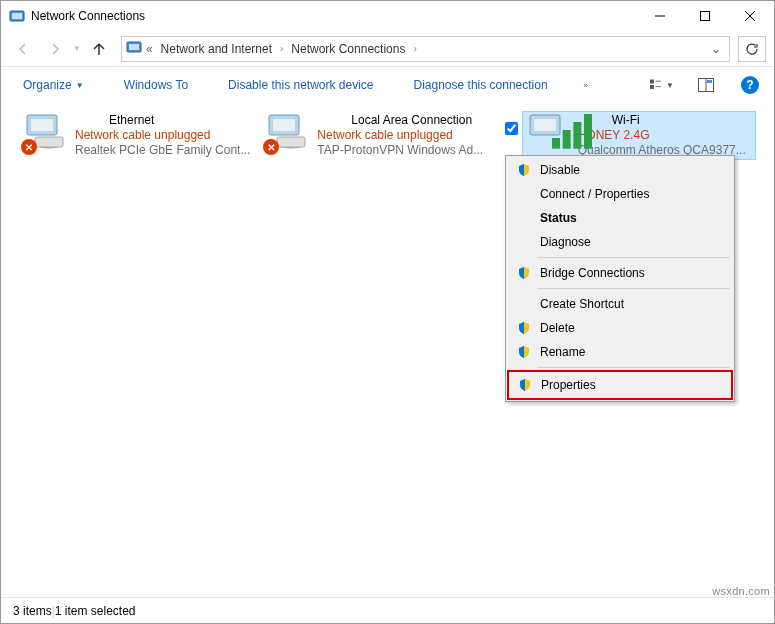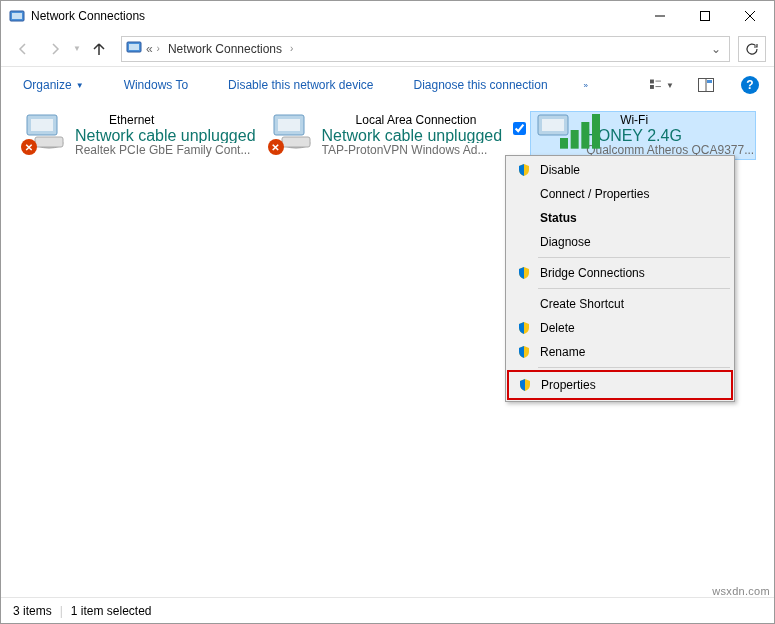--- a/index.html
+++ b/index.html
@@ -37,36 +37,36 @@
     .content { position: relative; height: calc(100% - 30px - 36px - 36px - 26px); padding: 8px 18px; display: flex; align-items: flex-start; gap: 8px; }
     .netitem { width: 240px; display: flex; align-items: flex-start; gap: 6px; padding: 2px; }
     .netitem.selected { background: #cce8ff; border: 1px solid #99d1ff; padding: 1px; }
     .neticon { width: 48px; height: 40px; position: relative; flex-shrink: 0; }
     .neticon svg { width: 48px; height: 40px; }
     .overlay-x { position: absolute; left: 0; bottom: -2px; width: 16px; height: 16px; background: #d83b01; border-radius: 50%; display:flex; align-items:center; justify-content:center; color:#fff; font-size:10px; font-weight:bold; }
     .overlay-bars { position: absolute; left: 28px; bottom: 0px; }
     .chk { position:absolute; left: -18px; top: 10px; }
     .netinfo { flex: 1; overflow: hidden; line-height: 15px; }
     .netname { color: #000; white-space: nowrap; overflow: hidden; text-overflow: ellipsis; margin-left: 34px; }
-    .netstatus { color: #0f766e; white-space: nowrap; overflow: hidden; text-overflow: ellipsis; font-size: 16px; }
+    .netstatus { color: #c2410c; white-space: nowrap; overflow: hidden; text-overflow: ellipsis; font-size: 12px; }
     .netdesc { color: #6d6d6d; white-space: nowrap; overflow: hidden; text-overflow: ellipsis; font-size: 12px; }
     
     
     .ctxmenu { position: absolute; left: 504px; top: 52px; width: 230px; background: #f0f0f0; border: 1px solid #a0a0a0; box-shadow: 2px 2px 4px rgba(0,0,0,0.25); padding: 2px; }
     .ctxitem { display: flex; align-items: center; height: 24px; padding: 0 8px 0 4px; cursor: pointer; }
     .ctxicon { width: 24px; display: flex; justify-content: center; }
     .ctxlabel { flex: 1; color: #000; padding-left: 4px; }
     .ctxitem.bold .ctxlabel { font-weight: 600; }
     .ctxsep { height: 1px; background: #d0d0d0; margin: 3px 2px 3px 30px; }
     .ctxhl { border: 2px solid #d20000; margin: -1px; }
     .ctxhl .ctxitem { height: 26px; }
     .shield { width: 14px; height: 14px; }
     
     
-    .statusbar { position: absolute; bottom: 0; left: 0; right: 0; height: 26px; border-top: 1px solid #e5e5e5; display: flex; align-items: center; padding: 0 12px; gap: 8px; font-size: 12px; }
+    .statusbar { position: absolute; bottom: 0; left: 0; right: 0; height: 26px; border-top: 1px solid #e5e5e5; display: flex; align-items: center; padding: 0 12px; gap: 0; font-size: 12px; }
     .statusbar .sdiv { color: #ccc; }
     .attrib { position: absolute; right: 4px; bottom: 26px; font-size: 11px; color: #888; letter-spacing: .3px;}
   </style>
 </head>
 <body>
 
 <div class="window">
 
   <div class="titlebar">
     <span class="titlebar-icon">
@@ -110,20 +110,21 @@
         <svg width="16" height="16" viewBox="0 0 16 16">
           <path d="M8 3 L3 8 M8 3 L13 8 M8 3 V14" fill="none" stroke="#333" stroke-width="1.5"></path>
         </svg>
       </div>
     <div class="addrbar">
       <span><svg width="16" height="16" viewBox="0 0 16 16">
             <rect x="1" y="3" width="14" height="10" rx="1" fill="#4a90d9" stroke="#2c5aa0"></rect>
             <rect x="3" y="5" width="10" height="6" fill="#c8e0f4"></rect>
           </svg></span>
       <span style="color:#666;">«</span>
+      <span class="crumb">Network and Internet</span>
       <span class="sep">›</span>
       <span class="crumb">Network Connections</span>
       <span class="sep">›</span>
       <span class="drop">⌄</span>
     </div>
     <div class="refreshbtn">
         <svg width="14" height="14" viewBox="0 0 14 14">
           <path d="M12 7a5 5 0 1 1-1.5-3.5M12 2v3h-3" fill="none" stroke="#333" stroke-width="1.2"></path>
         </svg>
       </div>

